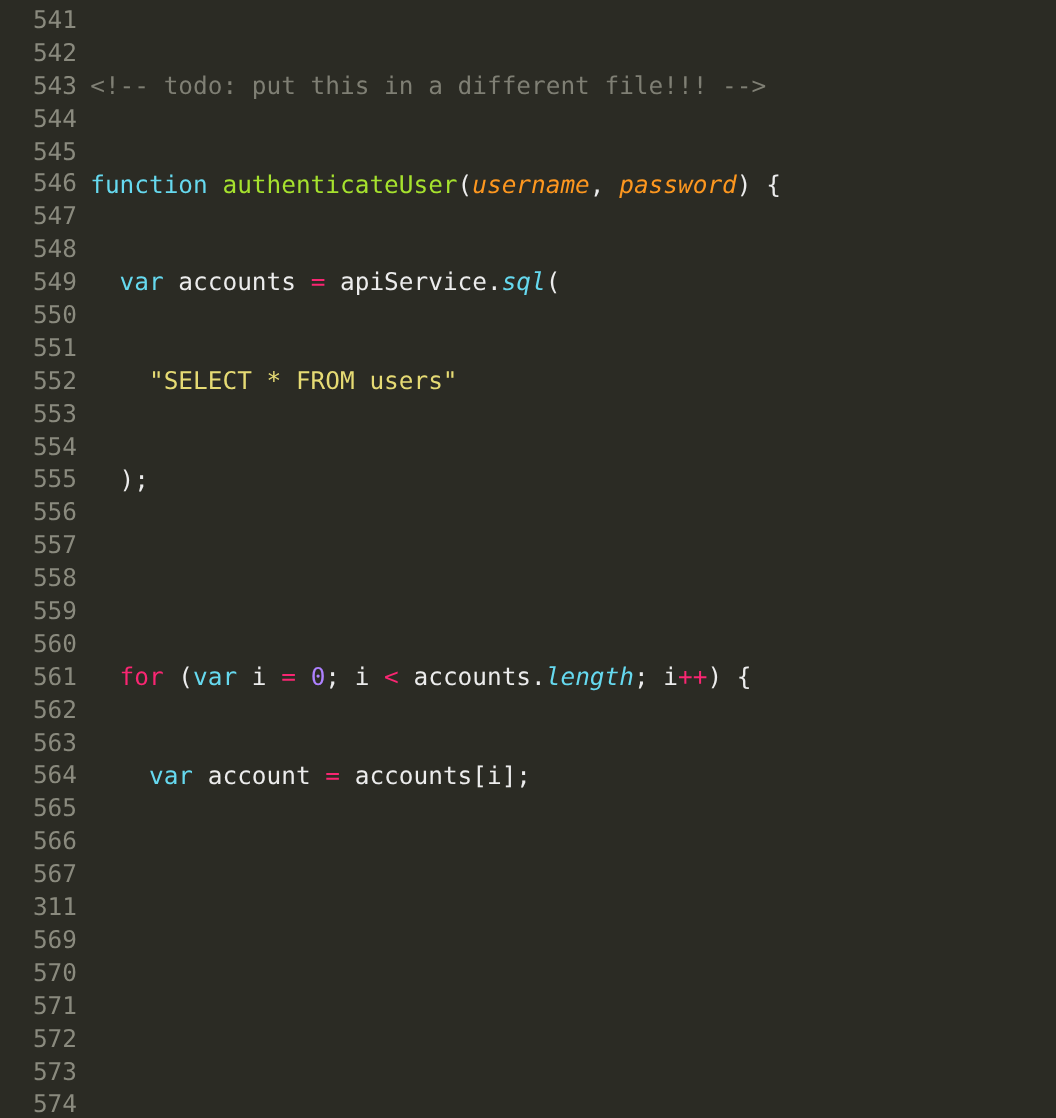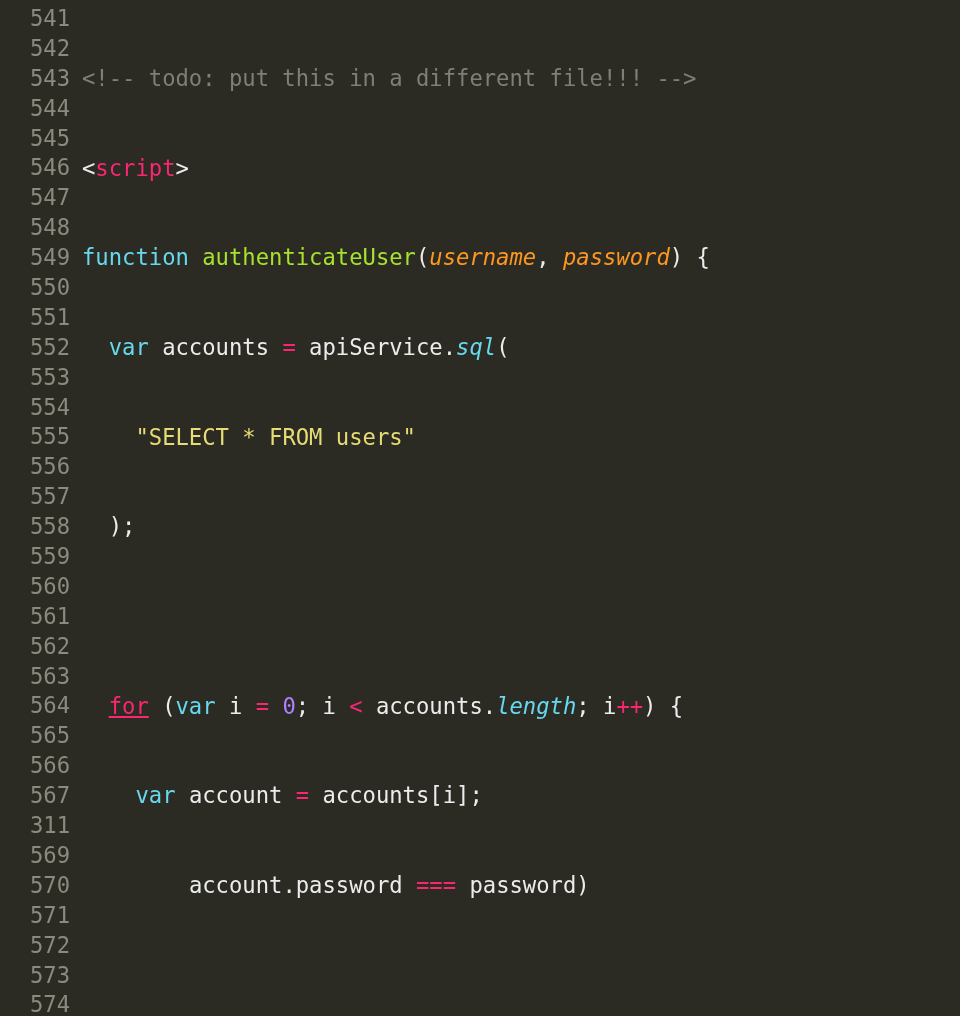--- a/index.html
+++ b/index.html
@@ -38,21 +38,21 @@
     position: relative;
   }
   .code .line {
     height: 29.9px;
     position: relative;
   }
   
   .c  { color: #7f7f74; }            
   .t  { color: #ececec; }            
   .p  { color: #ececec; }            
-  .kw { color: #f92672; text-decoration: underline; } 
+  .kw { color: #f92672; } 
   .st { color: #66d9ef; } 
   .fn { color: #a6e22e; }            
   .fa { color: #fd971f; font-style: italic; } 
   .op { color: #f92672; }            
   .n  { color: #ae81ff; }            
   .s  { color: #e6db74; }            
   .v  { color: #ececec; }
   .call { color: #66d9ef; font-style: italic; }
   .tag  { color: #f92672; }          
   .tagp { color: #ececec; }          
@@ -93,29 +93,27 @@
     <div class="ln">569</div>
     <div class="ln">570</div>
     <div class="ln">571</div>
     <div class="ln">572</div>
     <div class="ln">573</div>
     <div class="ln">574</div>
   </div>
 
   <div class="code">
     <div class="line"><span class="c">&lt;!-- todo: put this in a different file!!! --&gt;</span></div>
-    <div class="line"><span class="tagp">&lt;</span><span class="tag">script</span><span class="tagp">&gt;</span></div>
     <div class="line"><span class="st">function</span><span class="t"> </span><span class="fn">authenticateUser</span><span class="p">(</span><span class="fa">username</span><span class="p">, </span><span class="fa">password</span><span class="p">)</span><span class="t"> </span><span class="p">{</span></div>
     <div class="line"><span class="t">  </span><span class="st">var</span><span class="t"> </span><span class="v">accounts</span><span class="t"> </span><span class="op">=</span><span class="t"> </span><span class="v">apiService</span><span class="p">.</span><span class="call">sql</span><span class="p">(</span></div>
     <div class="line"><span class="t">    </span><span class="s">"SELECT * FROM users"</span></div>
     <div class="line"><span class="t">  </span><span class="p">)</span><span class="p">;</span></div>
     <div class="line"><span class="t"></span></div>
     <div class="line"><span class="t">  </span><span class="kw">for</span><span class="t"> </span><span class="p">(</span><span class="st">var</span><span class="t"> </span><span class="v">i</span><span class="t"> </span><span class="op">=</span><span class="t"> </span><span class="n">0</span><span class="p">;</span><span class="t"> </span><span class="v">i</span><span class="t"> </span><span class="op">&lt;</span><span class="t"> </span><span class="v">accounts</span><span class="p">.</span><span class="call">length</span><span class="p">;</span><span class="t"> </span><span class="v">i</span><span class="op">++</span><span class="p">)</span><span class="t"> </span><span class="p">{</span></div>
     <div class="line"><span class="t">    </span><span class="st">var</span><span class="t"> </span><span class="v">account</span><span class="t"> </span><span class="op">=</span><span class="t"> </span><span class="v">accounts</span><span class="p">[</span><span class="v">i</span><span class="p">]</span><span class="p">;</span></div>
-    <div class="line"><span class="t">        </span><span class="v">account</span><span class="p">.</span><span class="v">password</span><span class="t"> </span><span class="op">===</span><span class="t"> </span><span class="v">password</span><span class="p">)</span></div>
     
     
     
     
     
     
     
     
     
     

